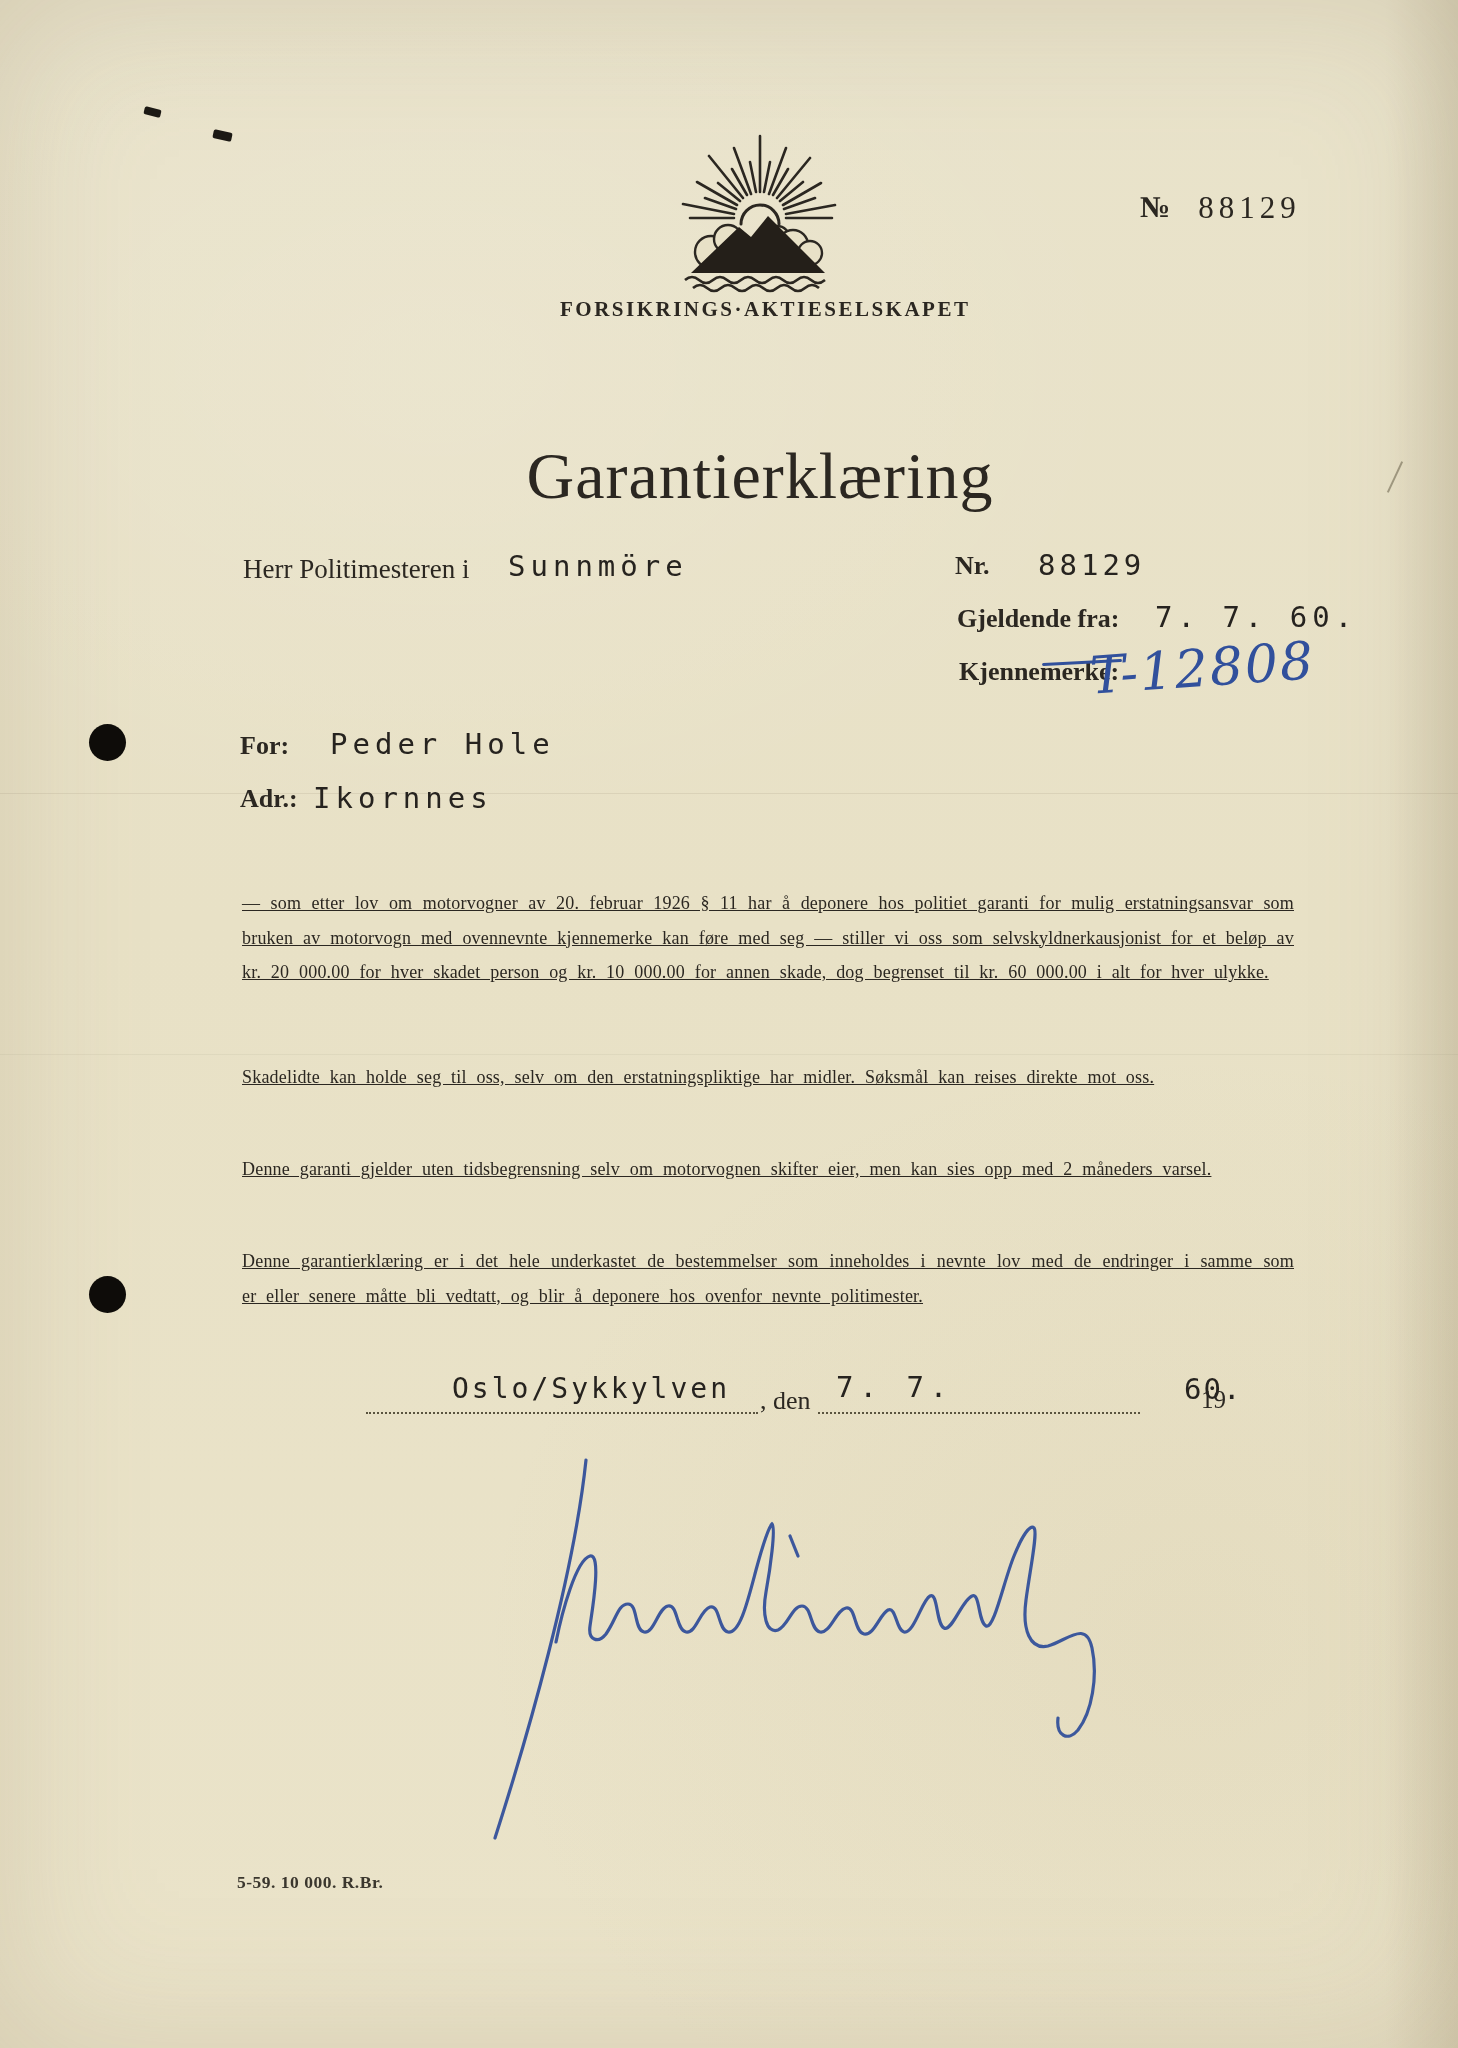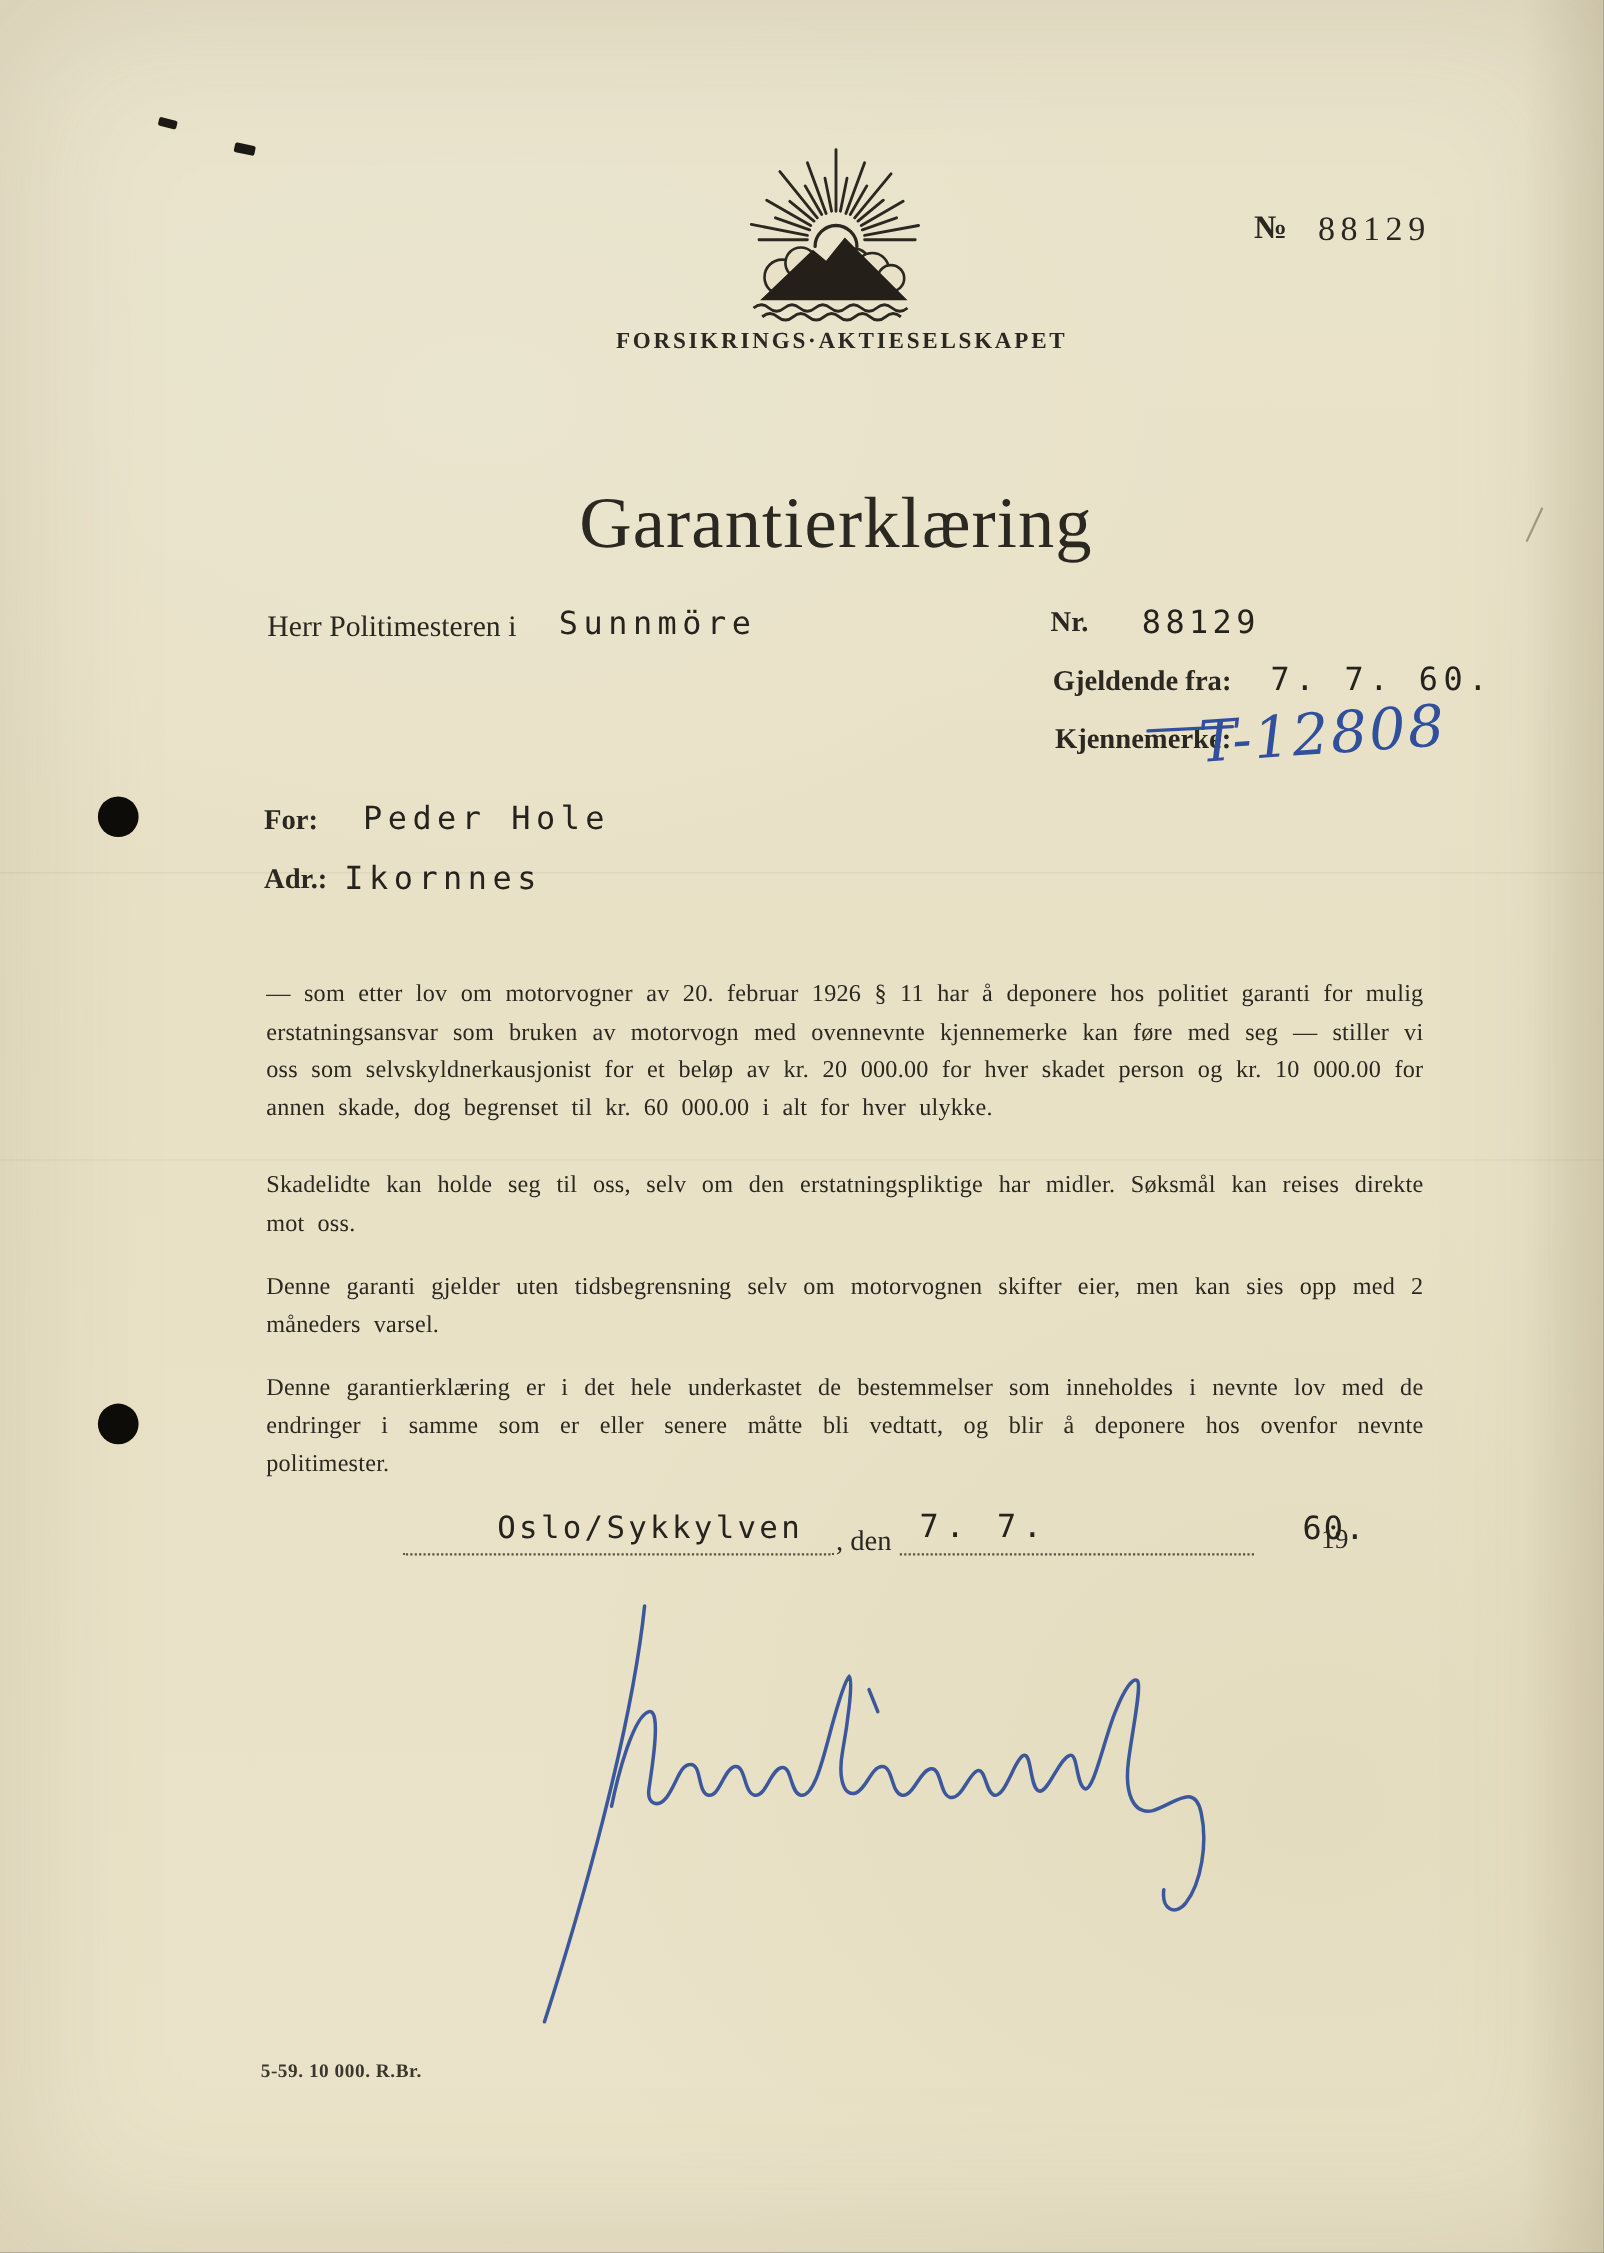--- a/index.html
+++ b/index.html
@@ -13,22 +13,22 @@
     box-shadow: inset 0 0 150px rgba(140,125,90,0.22);
     font-family:"Liberation Serif", serif;
     color:#2a2620;
   }
   .abs{position:absolute;}
   .printed{font-family:"Liberation Serif", serif;color:#2b2721;}
   .printed-bold{font-family:"Liberation Serif", serif;font-weight:bold;color:#2b2721;}
   .typed{font-family:"DejaVu Sans Mono", monospace;color:#26231f;}
   .centered{text-align:center;}
   .para{
-    width:1052px;font-size:22px;line-height:34.6px;text-align:justify;
-    word-spacing:0.28em;letter-spacing:0.2px;color:#2b2721;
+    width:1052px;font-size:18px;line-height:34.6px;text-align:justify;
+    word-spacing:0.28em;letter-spacing:0.2px;color:#2b2721;text-decoration:underline;
   }
   .dotted-line{height:2px;border-bottom:2.5px dotted #5a543f;}
   .hole{width:37px;height:37px;border-radius:50%;background:#0e0c09;}
   .pen-mark{background:#1c1914;border-radius:2px;}
   .handwriting-blue{
     font-family:"DejaVu Serif", serif;font-style:italic;color:#31509c;
   }
   .crease-h{left:0;width:1458px;height:1px;}
 </style>
 </head>

